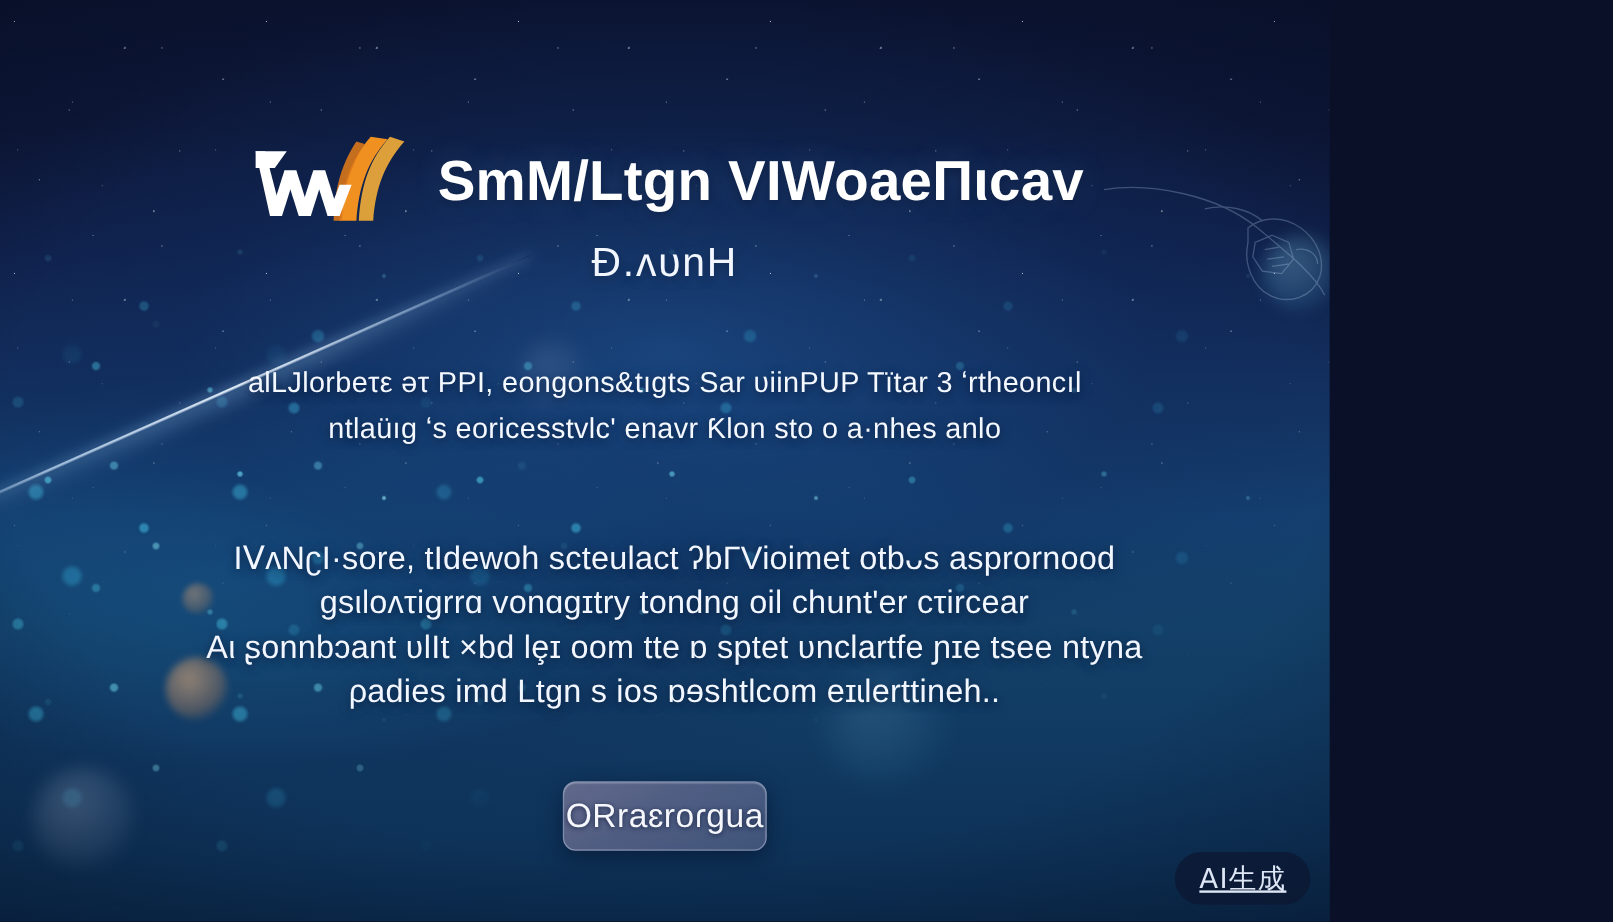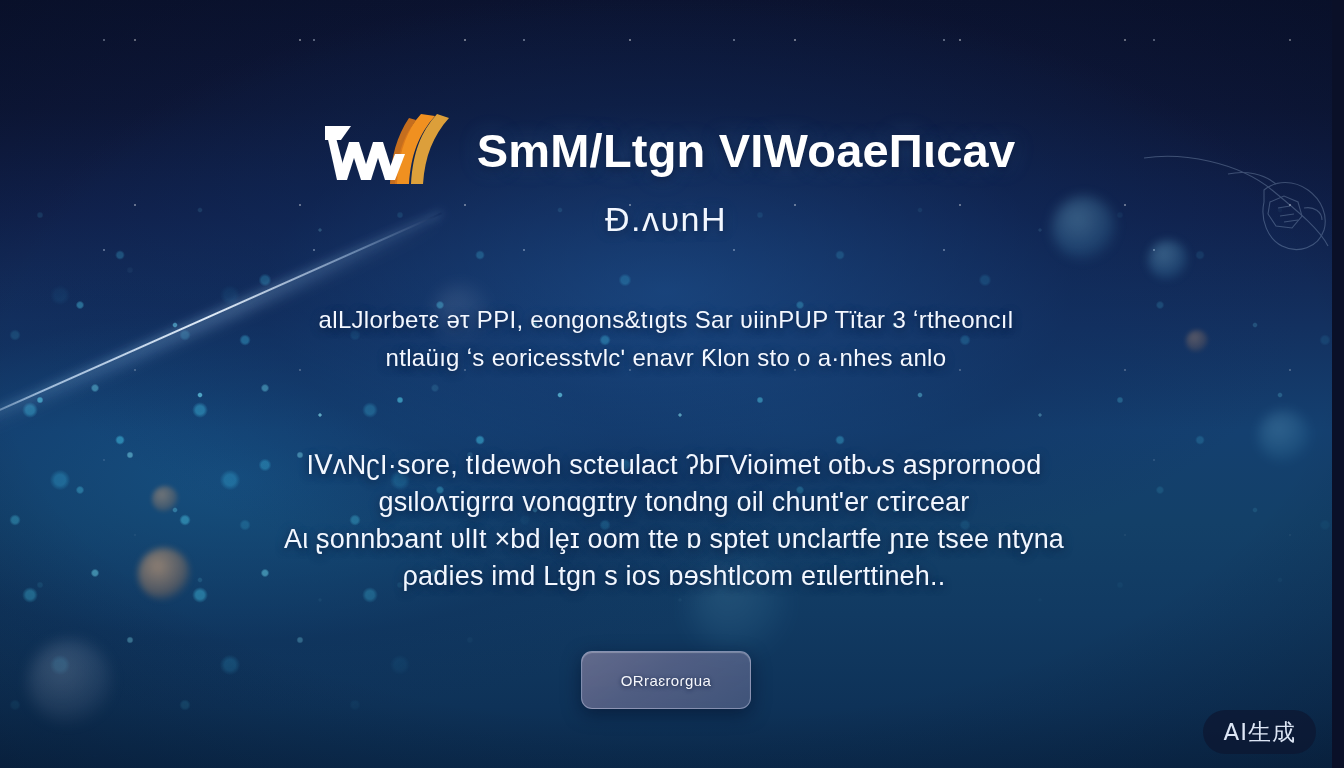--- a/index.html
+++ b/index.html
@@ -7,21 +7,21 @@
 
   html, body {
     width:1344px; height:768px;
     overflow:hidden;
     background:#0a1028;
     font-family:"Liberation Sans", sans-serif;
   }
 
   #stage {
     position:relative;
-    width:1332px; height:768px;
+    width:1108px; height:768px;
     overflow:hidden;
     background:
       radial-gradient(ellipse 900px 420px at 50% 38%, rgba(30,86,150,0.55) 0%, rgba(16,46,96,0.35) 45%, rgba(0,0,0,0) 72%),
       radial-gradient(ellipse 700px 300px at 18% 62%, rgba(24,96,150,0.45) 0%, rgba(12,40,86,0.2) 55%, rgba(0,0,0,0) 80%),
       linear-gradient(180deg,
         #0b1330 0%,
         #0d1738 14%,
         #10214c 28%,
         #13305f 42%,
         #144070 56%,
@@ -214,21 +214,21 @@
     align-items:center;
     justify-content:center;
     width:170px; height:58px;
     border-radius:11px;
     border:1px solid rgba(210,215,240,0.42);
     background:linear-gradient(145deg, rgba(150,138,168,0.62) 0%, rgba(128,124,160,0.58) 42%, rgba(104,112,150,0.55) 100%);
     box-shadow:0 5px 18px rgba(4,12,36,0.5), inset 0 1px 1px rgba(255,255,255,0.28);
     backdrop-filter:blur(3px);
     -webkit-backdrop-filter:blur(3px);
     cursor:pointer;
-    font-size:15px;
+    font-size:28px;
     color:#f6f7fc;
     letter-spacing:0.4px;
     text-shadow:0 1px 4px rgba(10,20,50,0.75);
     user-select:none;
   }
 
   
   #ai-badge {
     position:absolute;
     right:16px; bottom:14px;
@@ -237,20 +237,21 @@
     align-items:center;
     justify-content:center;
     height:44px;
     padding:0 20px;
     border-radius:22px;
     background:rgba(12,22,48,0.72);
     color:#dde6f5;
     font-size:23px;
     letter-spacing:1px;
     font-family:"DejaVu Sans", "Liberation Sans", sans-serif;
+    text-decoration:underline;
   }
 </style>
 </head>
 <body>
 
 <div id="stage">
 
   <div class="layer" id="stars"></div>
   <div class="layer" id="stars2"></div>
   <div class="layer" id="bokeh-band"></div>

